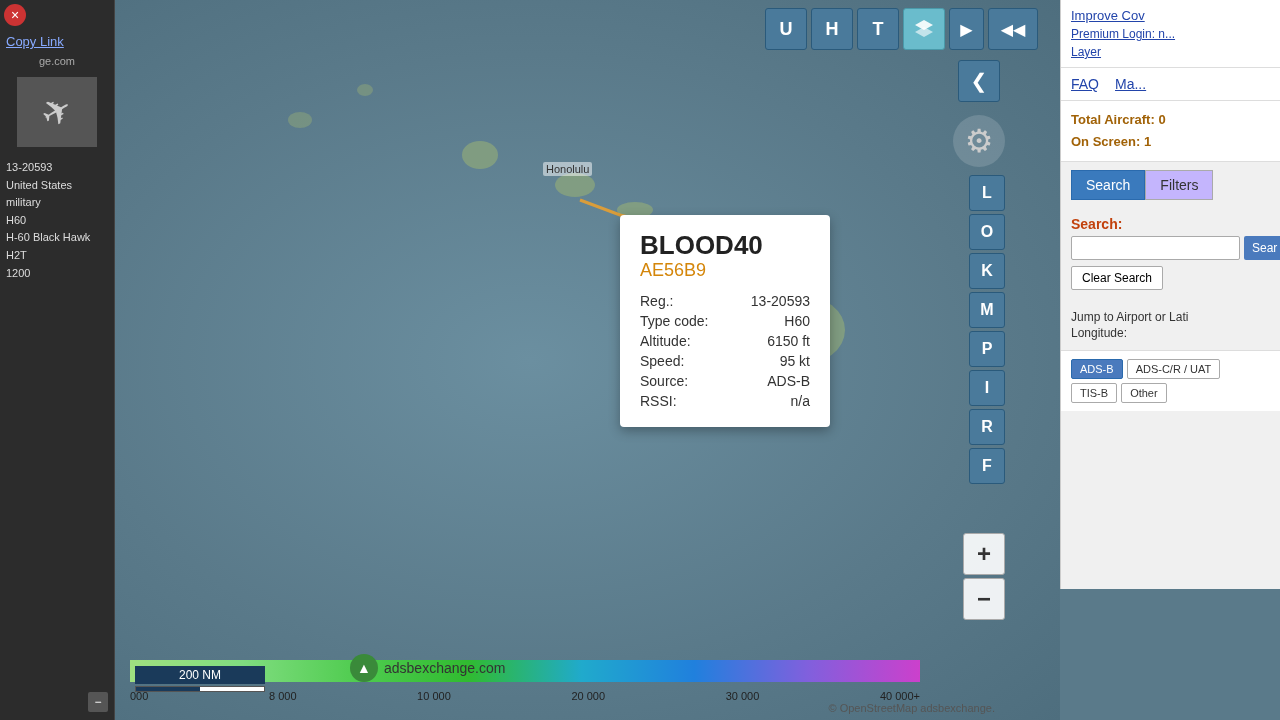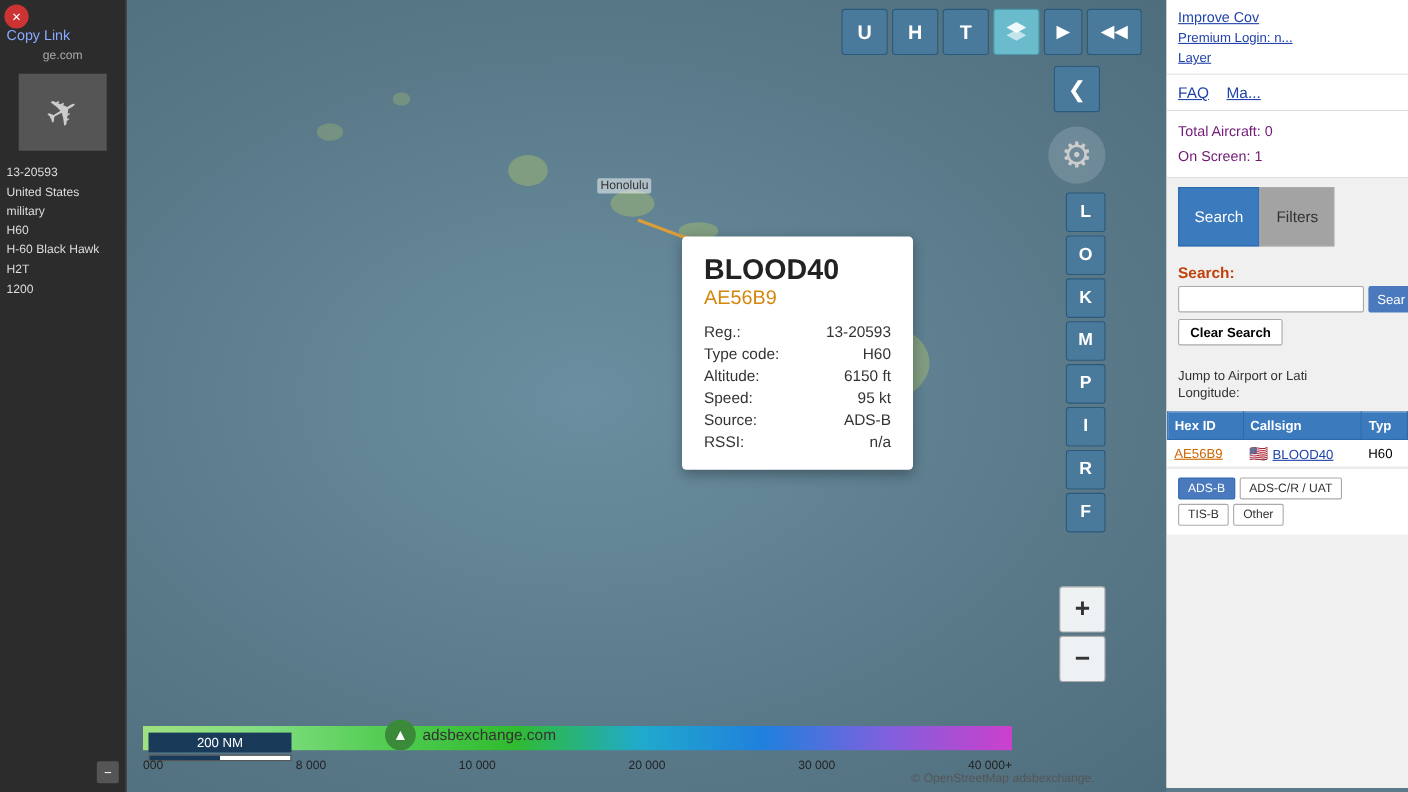--- a/index.html
+++ b/index.html
@@ -37,24 +37,25 @@
       position: absolute;
       top: 4px; left: 4px;
       width: 22px; height: 22px;
       background: #cc3333;
       border-radius: 50%;
       display: flex; align-items: center; justify-content: center;
       color: white; font-size: 14px; cursor: pointer;
     }
 
     .sidebar-link {
-      margin-top: 20px;
+      margin-top: 30px;
       padding: 4px 6px;
       color: #88aaff;
       font-size: 13px;
+      text-decoration: underline;
       cursor: pointer;
     }
 
     .sidebar-domain {
       padding: 2px 6px;
       color: #aaaaaa;
       font-size: 11px;
       text-align: center;
     }
 
@@ -267,21 +268,21 @@
       display: flex; align-items: center; justify-content: center;
       color: white; font-size: 14px;
     }
 
     .adsb-text { font-size: 14px; color: #333; font-weight: 500; }
 
     
     #right-panel {
       position: absolute;
       right: 0; top: 0;
-      width: 220px; height: 716px;
+      width: 220px; height: 589px;
       background: #f0f0f0;
       border-left: 1px solid #ccc;
       overflow-y: auto;
       font-family: Arial, sans-serif;
     }
 
     .rp-header {
       background: white;
       padding: 8px 10px;
       border-bottom: 1px solid #ddd;
@@ -300,45 +301,46 @@
     }
 
     .rp-nav-link {
       font-size: 14px; color: #2244aa; text-decoration: underline; cursor: pointer;
     }
 
     .rp-stats {
       padding: 8px 10px;
       background: white;
       border-bottom: 1px solid #ddd;
-      font-size: 13px; color: #701a75;
+      font-size: 13px; color: #a16207;
       line-height: 1.7;
+      font-weight: bold;
     }
 
     .rp-tabs {
       display: flex; gap: 0;
       padding: 8px 10px;
       background: #f0f0f0;
     }
 
     .rp-tab {
-      padding: 18px 14px;
+      padding: 6px 14px;
       font-size: 14px; font-weight: 500;
       cursor: pointer;
       border: 1px solid #aaa;
     }
 
     .rp-tab.active {
       background: #3a7abd;
       color: white;
       border-color: #2a6aad;
     }
 
     .rp-tab.inactive {
-      background: #a3a3a3;
+      background: #c4b5fd;
       color: #333;
     }
 
     .rp-search-section {
       padding: 8px 10px;
       background: #f0f0f0;
     }
 
     .rp-search-label {
       font-size: 14px; font-weight: bold; color: #c2410c; margin-bottom: 4px;
@@ -367,21 +369,20 @@
       border-radius: 2px;
     }
 
     .rp-clear-btn {
       padding: 4px 10px;
       background: white;
       border: 1px solid #aaa;
       font-size: 12px;
       cursor: pointer;
       border-radius: 2px;
-      font-weight: bold;
     }
 
     .rp-jump-label {
       font-size: 12px; color: #333; margin-bottom: 2px;
     }
 
     .rp-jump-row {
       display: flex; gap: 4px;
     }
 
@@ -644,41 +645,20 @@
     <div>
       <button class="rp-clear-btn">Clear Search</button>
     </div>
 
     <div style="margin-top:20px">
       <div class="rp-jump-label">Jump to Airport or Lati</div>
       <div class="rp-jump-label">Longitude:</div>
     </div>
   </div>
 
-  <table class="rp-aircraft-table">
-    <thead>
-      <tr>
-        <th>Hex ID</th>
-        <th>Callsign</th>
-        <th>Typ</th>
-      </tr>
-    </thead>
-    <tbody>
-      <tr>
-        <td>
-          <span class="hex-link">AE56B9</span>
-        </td>
-        <td>
-          <span class="flag">🇺🇸</span>
-          <span class="callsign-link">BLOOD40</span>
-        </td>
-        <td>H60</td>
-      </tr>
-    </tbody>
-  </table>
 
   <div class="rp-source-btns">
     <button class="src-btn active">ADS-B</button>
     <button class="src-btn inactive">ADS-C/R / UAT</button>
     <button class="src-btn inactive">TIS-B</button>
     <button class="src-btn inactive">Other</button>
   </div>
 </div>
 
 </body></html>

